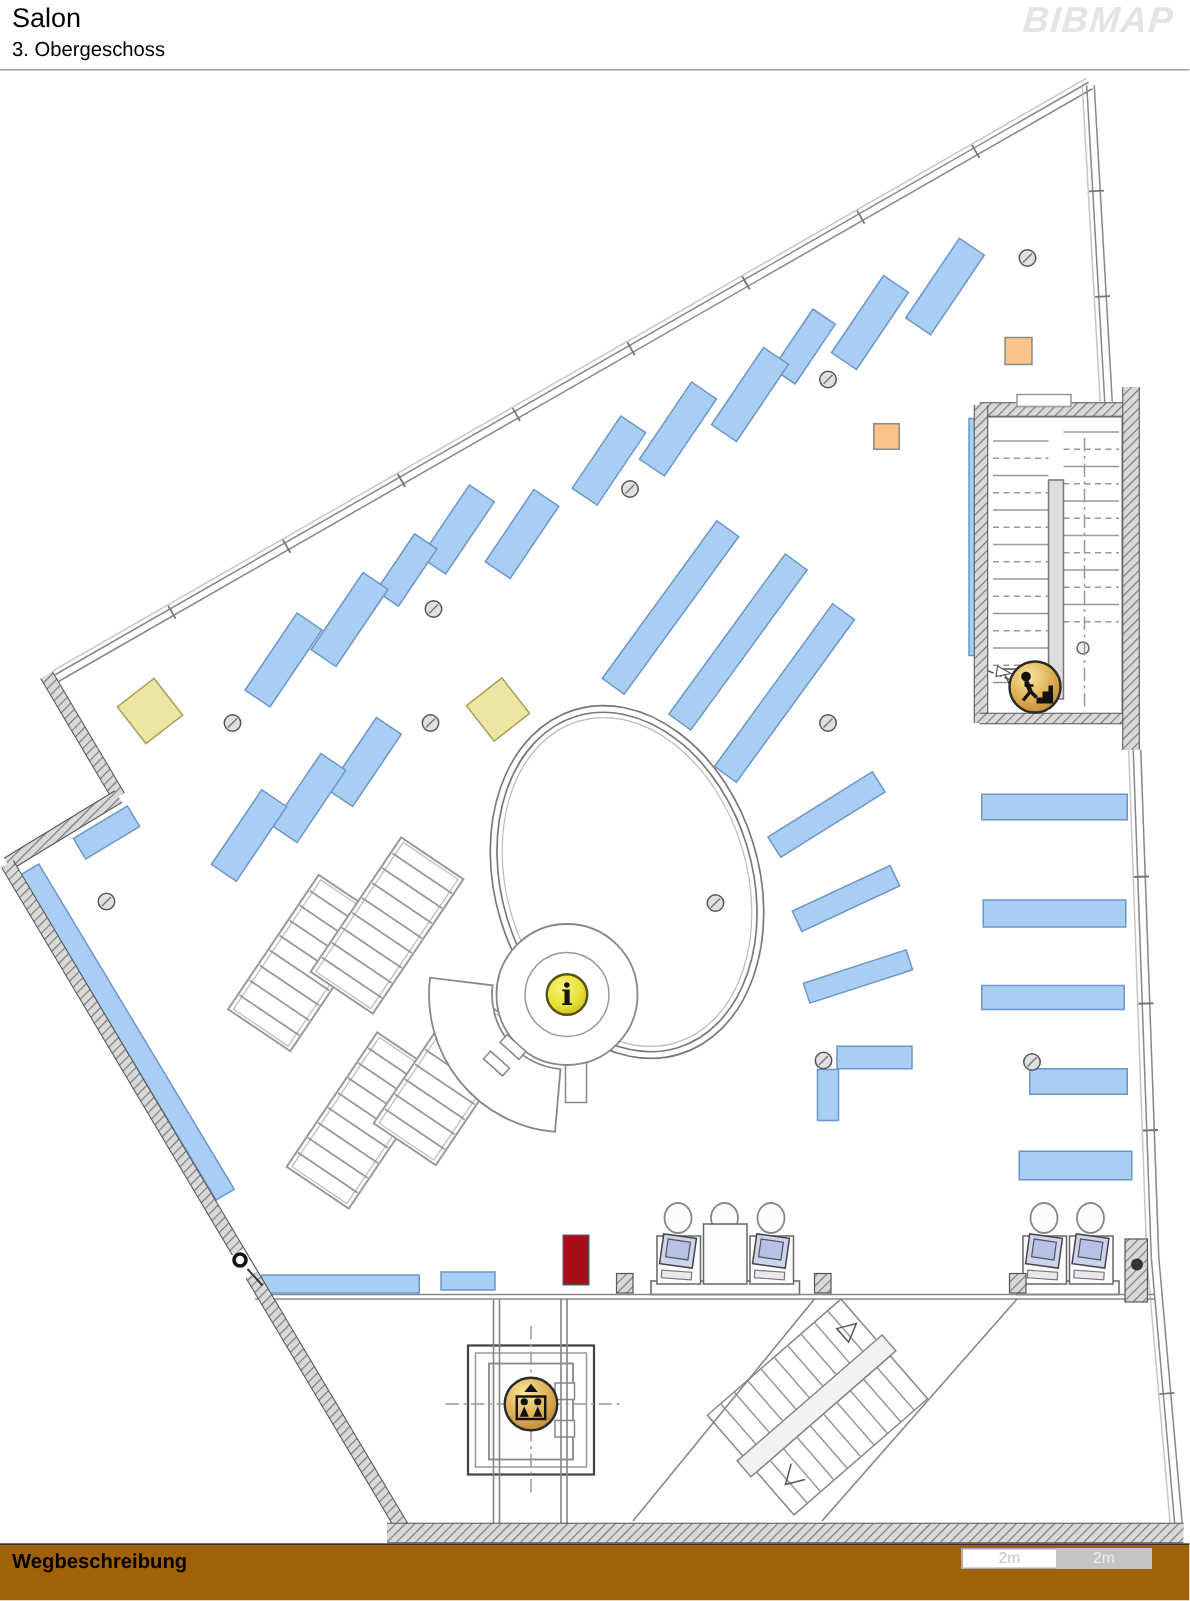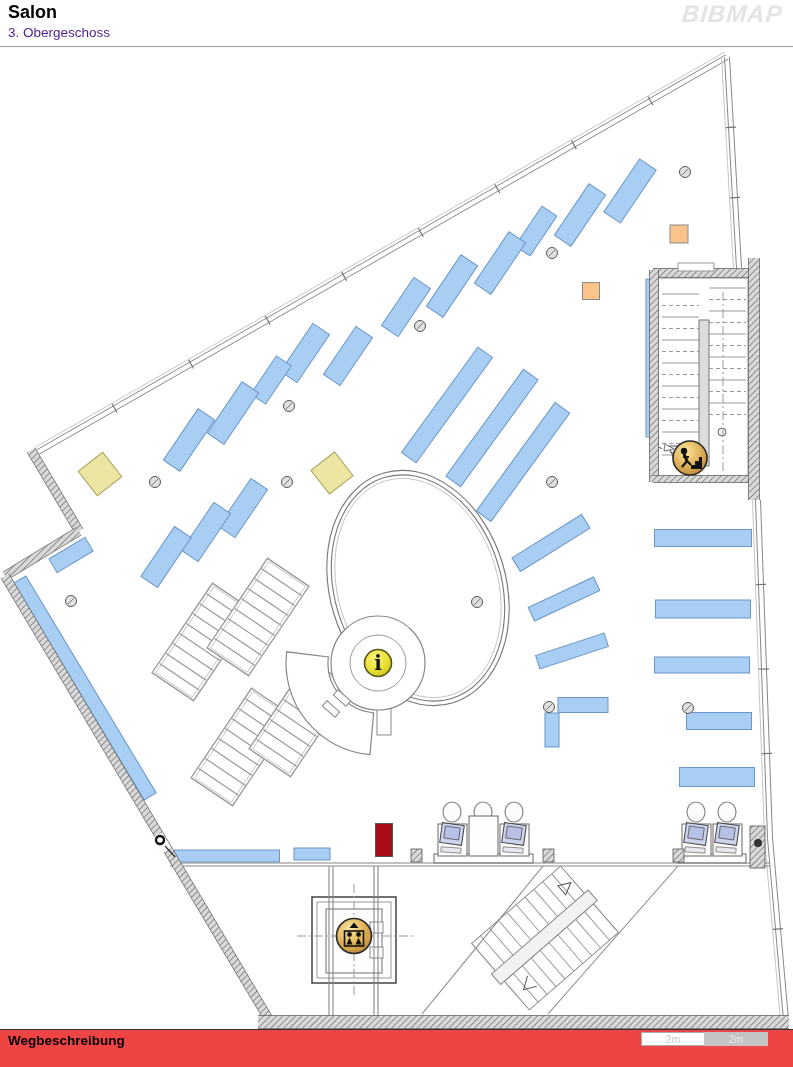--- a/index.html
+++ b/index.html
@@ -1,23 +1,23 @@
 <!DOCTYPE html>
 <html><head>
 <meta charset="utf-8">
 <style>
   html,body{margin:0;padding:0;background:#fff}
   body{width:793px;height:1067px;position:relative;font-family:"Liberation Sans",sans-serif;overflow:hidden}
   .stage{position:absolute;left:0;top:0;width:793px;height:1067px}
   #map-svg{position:absolute;left:0;top:0}
   .hdr{position:absolute;left:0;top:0;width:793px;height:47px;background:#fff;border-bottom:1px solid #9E9E9E;box-sizing:border-box;z-index:5}
-  .hdr .title{position:absolute;left:8px;top:2px;font-size:18px;font-weight:bold;color:#000}
-  .hdr .subtitle{position:absolute;left:8px;top:25px;font-size:13.5px;color:#4c1d95}
+  .hdr .title{position:absolute;left:8px;top:2px;font-size:18px;font-weight:normal;color:#000}
+  .hdr .subtitle{position:absolute;left:8px;top:25px;font-size:13.5px;color:#000000}
   .hdr .logo{position:absolute;right:10px;top:0px;font-size:24px;font-weight:bold;font-style:italic;letter-spacing:1px;color:#E4E4E4;transform:skewX(-5deg)}
-  .ftr{position:absolute;left:0;top:1029px;width:793px;height:38px;background:#ef4444;border-top:1px solid #333;box-sizing:border-box;z-index:5}
+  .ftr{position:absolute;left:0;top:1029px;width:793px;height:38px;background:#a16207;border-top:1px solid #333;box-sizing:border-box;z-index:5}
   .ftr .label{position:absolute;left:8px;top:3px;font-size:13.5px;font-weight:bold;color:#000}
   .scalebar{position:absolute;right:25px;top:2px;white-space:nowrap;font-size:10.5px}
   .seg{display:inline-block;width:62px;height:12px;line-height:12px;text-align:center;vertical-align:top}
   .seg-a{background:#FFF;border:1px solid #ABABAB;color:#C8C8C8}
   .seg-b{background:#C4C4C4;border:1px solid #C4C4C4;color:#EDEDED;margin-left:-1px}
 </style>
 </head>
 <body>
 
 <div class="stage">

